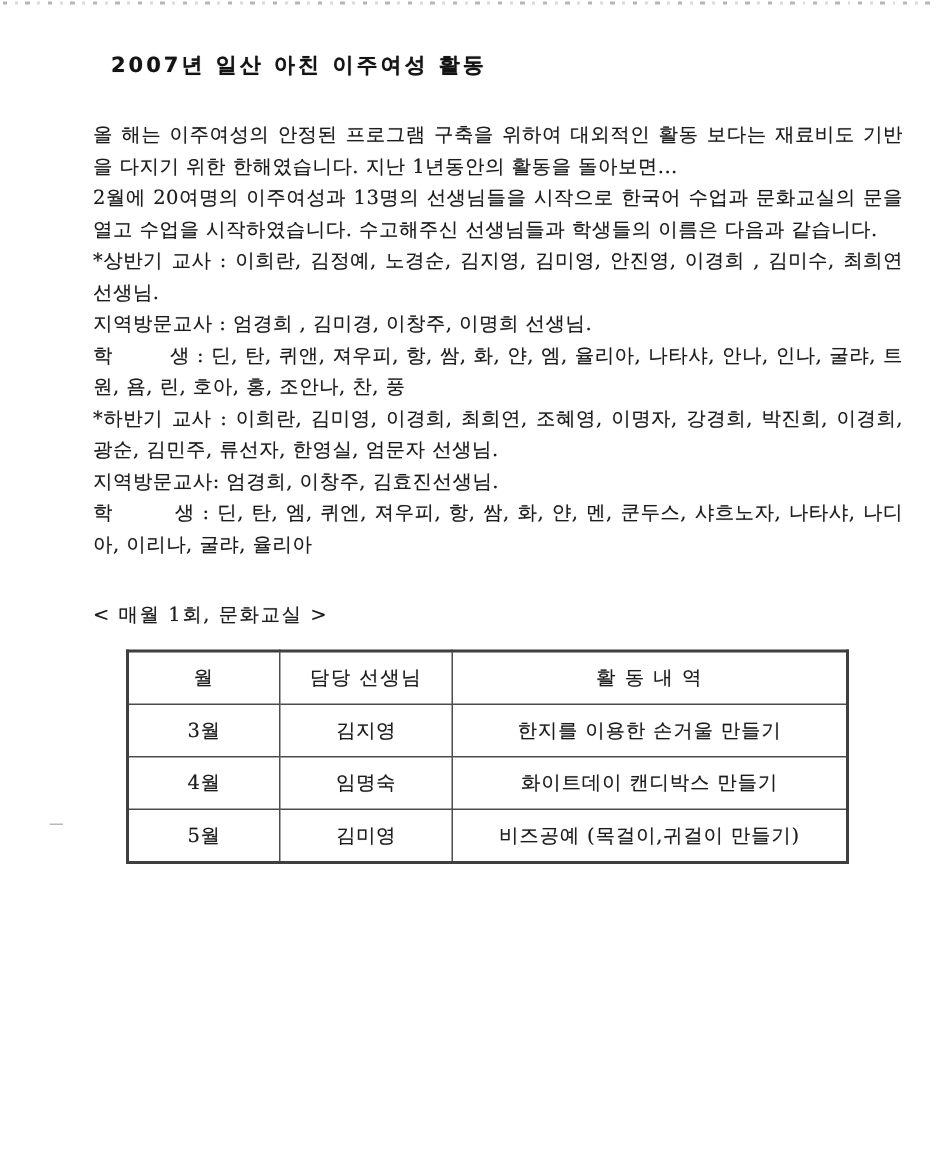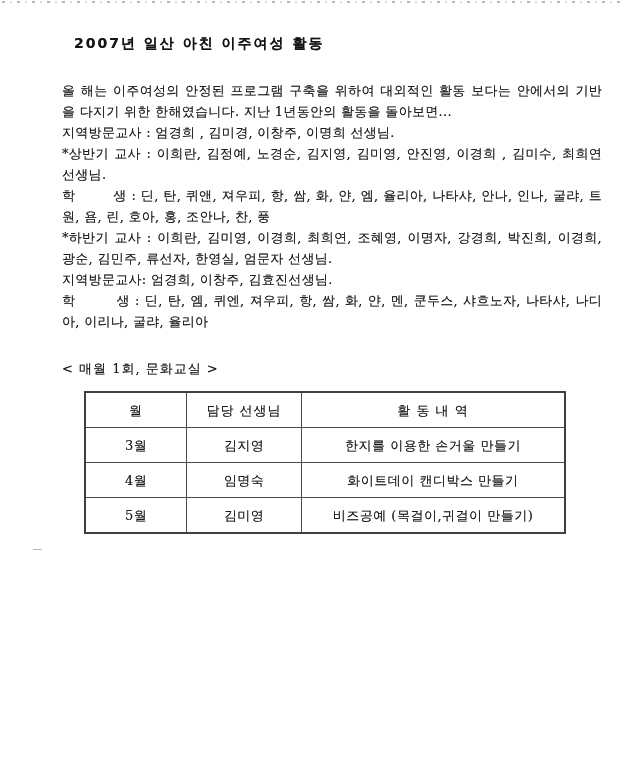--- a/index.html
+++ b/index.html
@@ -72,26 +72,27 @@
 <body>
 
 <div class="page">
   <div class="scan-top"></div>
   <div class="scan-dash"></div>
 
   <h1 class="title">2007년 일산 아친 이주여성 활동</h1>
 
   <div class="content">
 
-    <p class="para">올 해는 이주여성의 안정된 프로그램 구축을 위하여 대외적인 활동 보다는 안에서의 기반을 다지기 위한 한해였습니다. 지난 1년동안의 활동을 돌아보면...</p>
+    <p class="para">올 해는 이주여성의 안정된 프로그램 구축을 위하여 대외적인 활동 보다는 재료비도 기반을 다지기 위한 한해였습니다. 지난 1년동안의 활동을 돌아보면...</p>
+    <p class="para">2월에 20여명의 이주여성과 13명의 선생님들을 시작으로 한국어 수업과 문화교실의 문을 열고 수업을 시작하였습니다.  수고해주신 선생님들과 학생들의 이름은 다음과 같습니다.</p>
 
 
     <div class="roster">
+      <p class="roster-line">*상반기 교사 : 이희란, 김정예, 노경순, 김지영, 김미영, 안진영, 이경희 , 김미수, 최희연 선생님.</p>
       <p class="roster-line">지역방문교사 : 엄경희 , 김미경, 이창주, 이명희 선생님.</p>
-      <p class="roster-line">*상반기 교사 : 이희란, 김정예, 노경순, 김지영, 김미영, 안진영, 이경희 , 김미수, 최희연 선생님.</p>
       <p class="roster-line">학&nbsp;&nbsp;&nbsp;&nbsp;&nbsp;&nbsp;&nbsp;&nbsp;생 : 딘, 탄, 퀴앤, 져우피, 항, 쌈, 화, 얀, 엠, 율리아, 나타샤, 안나, 인나, 굴랴, 트원, 욤, 린, 호아, 홍, 조안나, 찬, 풍</p>
       <p class="roster-line">*하반기 교사 : 이희란, 김미영, 이경희, 최희연, 조혜영, 이명자, 강경희, 박진희, 이경희, 광순, 김민주, 류선자, 한영실, 엄문자 선생님.</p>
       <p class="roster-line">지역방문교사: 엄경희, 이창주, 김효진선생님.</p>
       <p class="roster-line">학&nbsp;&nbsp;&nbsp;&nbsp;&nbsp;&nbsp;&nbsp;&nbsp;생 : 딘, 탄, 엠, 퀴엔, 져우피, 항, 쌈, 화, 얀, 멘, 쿤두스, 샤흐노자, 나타샤, 나디아, 이리나, 굴랴, 율리아</p>
     </div>
 
     <div class="nursery-block">
     </div>
 
     <p class="para section-heading culture-heading">&lt; 매월 1회, 문화교실 &gt;</p>

